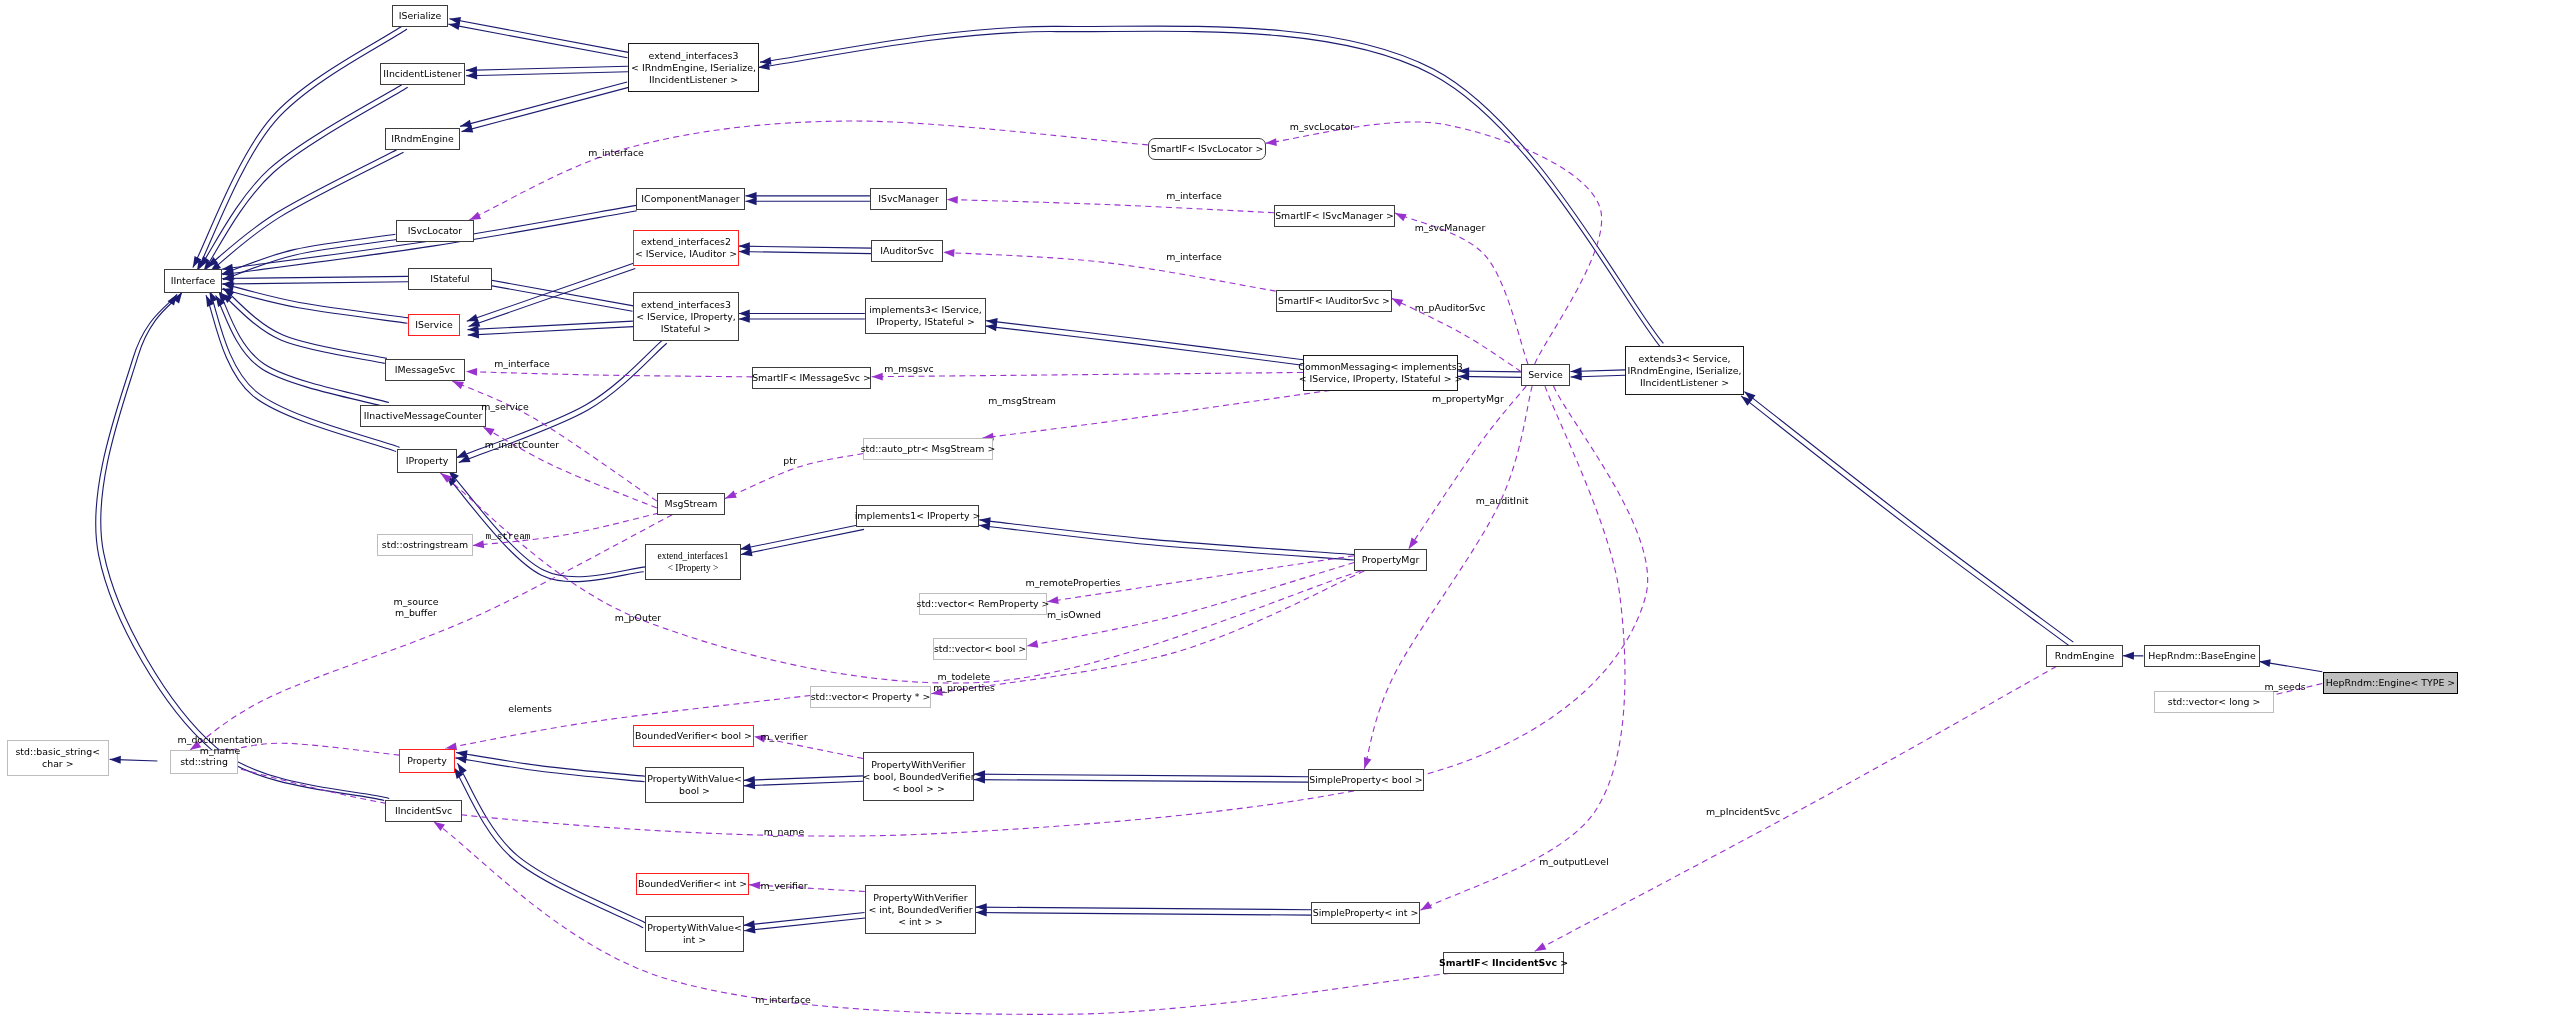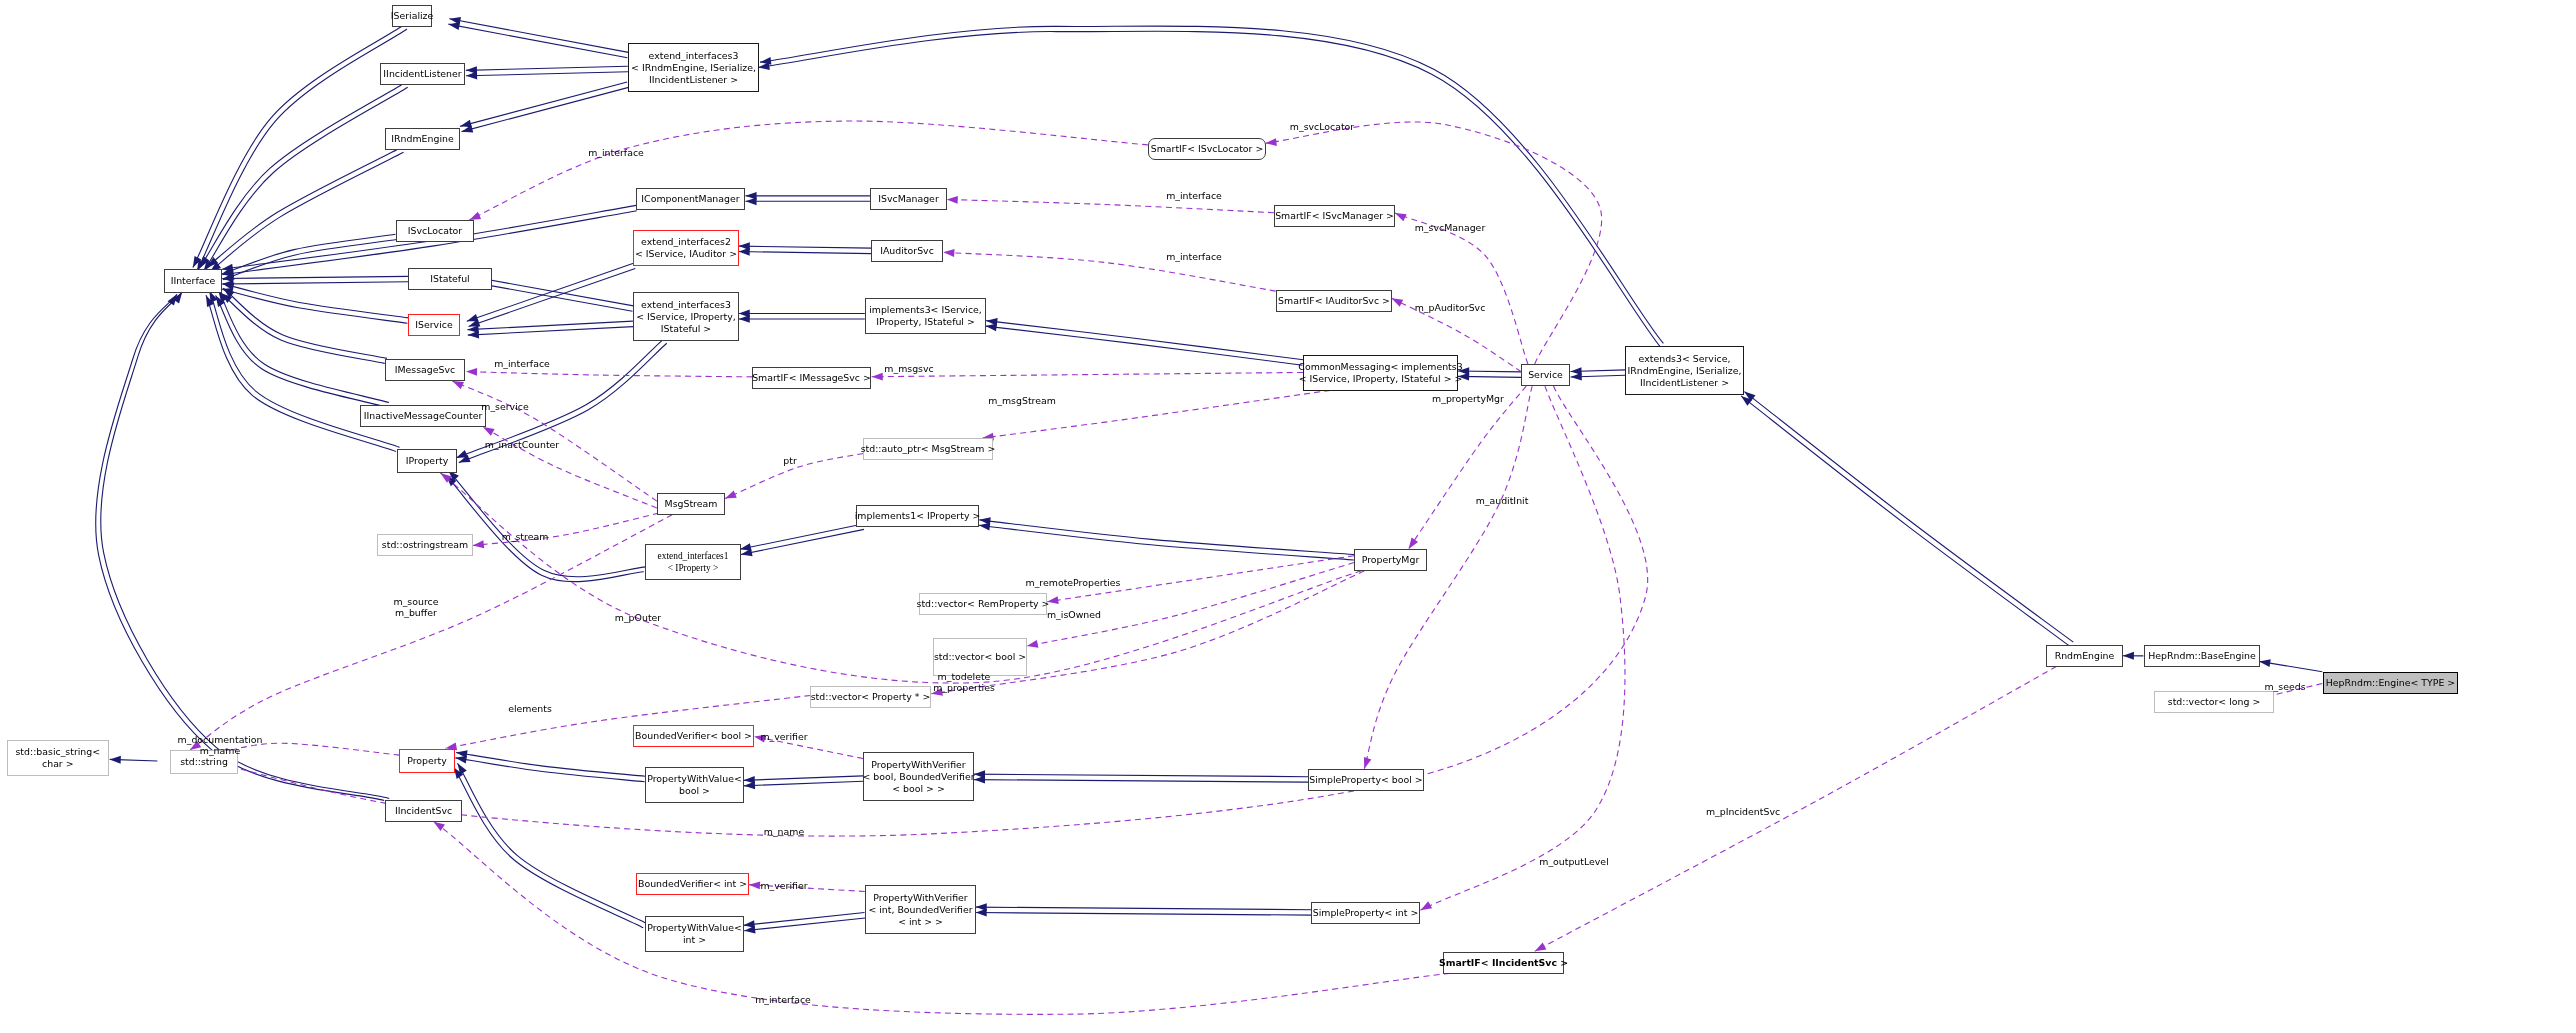--- a/index.html
+++ b/index.html
@@ -219,21 +219,21 @@
       <polygon points="884,864 897.6555108063011,862.0798373456939 895.8241595028322,871.0957206858488" fill="#9a32cd"></polygon>
       <path d="M1014,1046 L878,1038" fill="none" stroke="#9a32cd" stroke-width="1.3" stroke-dasharray="7,5"></path>
       <polygon points="878,1038 891.2476881522516,1034.1713241687642 890.7074455502982,1043.355448401974" fill="#9a32cd"></polygon>
       <path d="M1822,453C1840,494.1666666666667 1950.3333333333333,625.5 1930,700C1909.6666666666667,774.5 1838.3333333333333,853.6666666666666 1700,900C1561.6666666666667,946.3333333333334 1290,968.3333333333334 1100,978C910,987.6666666666666 701,971.6666666666666 560,958C419,944.3333333333334 305,906.3333333333334 254,896" fill="none" stroke="#9a32cd" stroke-width="1.3" stroke-dasharray="7,5"></path>
       <polygon points="254,896 267.6545674463192,894.0731404166575 265.8276380807299,903.089920833921" fill="#9a32cd"></polygon>
       <path d="M2724,802 L2638,822" fill="none" stroke="#9a32cd" stroke-width="1.3" stroke-dasharray="7,5"></path>
       <polygon points="2638,822 2649.6201422760723,814.574887645036 2651.704066426947,823.5357614937967" fill="#9a32cd"></polygon>
       <path d="M1596,670C1523.3333333333333,691.6666666666666 1300.3333333333333,790.3333333333334 1160,800C1019.6666666666666,809.6666666666666 861.3333333333334,768.8333333333334 754,728C646.6666666666666,687.1666666666666 555.6666666666666,583.8333333333334 516,555" fill="none" stroke="#9a32cd" stroke-width="1.3" stroke-dasharray="7,5"></path>
       <polygon points="516,555 529.2201395135402,558.9227428213604 523.8108192272142,566.3644666834736" fill="#9a32cd"></polygon>
     </svg>
-<div class="node class" style="left: 392px; top: 5.1px; width: 40px; height: 22px;">ISerialize</div>
+<div class="node class" style="left: 392px; top: 5.1px; width: 56px; height: 22px;">ISerialize</div>
     <div class="node class" style="left: 380px; top: 63px; width: 85px; height: 22px;">IIncidentListener</div>
     <div class="node class" style="left: 385px; top: 128px; width: 75px; height: 22px;">IRndmEngine</div>
     <div class="node class" style="left: 164px; top: 269px; width: 58px; height: 24px;">IInterface</div>
     <div class="node class" style="left: 396px; top: 220px; width: 78px; height: 22px;">ISvcLocator</div>
     <div class="node class" style="left: 408px; top: 268px; width: 84px; height: 22px;">IStateful</div>
     <div class="node template" style="left: 408px; top: 314px; width: 52px; height: 22px;">IService</div>
     <div class="node class" style="left: 385px; top: 359px; width: 80px; height: 22px;">IMessageSvc</div>
     <div class="node class" style="left: 360px; top: 405px; width: 126px; height: 22px;">IInactiveMessageCounter</div>
     <div class="node class" style="left: 397px; top: 449px; width: 60px; height: 24px;">IProperty</div>
     <div class="node external" style="left: 377px; top: 534px; width: 96px; height: 22px;">std::ostringstream</div>
@@ -261,21 +261,21 @@
     <div class="node class" style="left: 645px; top: 916px; width: 99px; height: 36px;">PropertyWithValue&lt;
 int &gt;</div>
     <div class="node class" style="left: 870px; top: 188px; width: 77px; height: 22px;">ISvcManager</div>
     <div class="node class" style="left: 871px; top: 240px; width: 72px; height: 22px;">IAuditorSvc</div>
     <div class="node class" style="left: 865px; top: 298px; width: 121px; height: 36px;">implements3&lt; IService,
 IProperty, IStateful &gt;</div>
     <div class="node class" style="left: 752px; top: 367px; width: 119px; height: 22px;">SmartIF&lt; IMessageSvc &gt;</div>
     <div class="node external" style="left: 863px; top: 438px; width: 130px; height: 22px;">std::auto_ptr&lt; MsgStream &gt;</div>
     <div class="node class" style="left: 856px; top: 505px; width: 123px; height: 22px;">implements1&lt; IProperty &gt;</div>
     <div class="node external" style="left: 919px; top: 593px; width: 128px; height: 22px;">std::vector&lt; RemProperty &gt;</div>
-    <div class="node external" style="left: 933px; top: 638px; width: 94px; height: 38px;">std::vector&lt; bool &gt;</div>
+    <div class="node external" style="left: 933px; top: 638px; width: 94px; height: 22px;">std::vector&lt; bool &gt;</div>
     <div class="node external" style="left: 810px; top: 686px; width: 121px; height: 22px;">std::vector&lt; Property * &gt;</div>
     <div class="node class" style="left: 863px; top: 752px; width: 111px; height: 49px;">PropertyWithVerifier
 &lt; bool, BoundedVerifier
 &lt; bool &gt; &gt;</div>
     <div class="node class" style="left: 865px; top: 885px; width: 111px; height: 49px;">PropertyWithVerifier
 &lt; int, BoundedVerifier
 &lt; int &gt; &gt;</div>
     <div class="node class" style="left: 1148px; top: 138px; width: 118px; height: 22px; border-radius: 7px;">SmartIF&lt; ISvcLocator &gt;</div>
     <div class="node class" style="left: 1274px; top: 205px; width: 121px; height: 22px;">SmartIF&lt; ISvcManager &gt;</div>
     <div class="node class" style="left: 1276px; top: 290px; width: 116px; height: 22px;">SmartIF&lt; IAuditorSvc &gt;</div>
@@ -298,21 +298,21 @@
     <div class="elabel" style="left: 1194px; top: 195px;">m_interface</div>
     <div class="elabel" style="left: 1450px; top: 227px;">m_svcManager</div>
     <div class="elabel" style="left: 1194px; top: 256px;">m_interface</div>
     <div class="elabel" style="left: 1450px; top: 307px;">m_pAuditorSvc</div>
     <div class="elabel" style="left: 522px; top: 363px;">m_interface</div>
     <div class="elabel" style="left: 909px; top: 368px;">m_msgsvc</div>
     <div class="elabel" style="left: 1022px; top: 400px;">m_msgStream</div>
     <div class="elabel" style="left: 790px; top: 460px;">ptr</div>
     <div class="elabel" style="left: 505px; top: 406px;">m_service</div>
     <div class="elabel" style="left: 522px; top: 444px;">m_inactCounter</div>
-    <div class="elabel" style="left: 525px; top: 536px;">m_stream</div>
+    <div class="elabel" style="left: 508px; top: 536px; font-family: Liberation Mono, monospace;">m_stream</div>
     <div class="elabel" style="left: 416px; top: 607px;">m_source
 m_buffer</div>
     <div class="elabel" style="left: 1468px; top: 398px;">m_propertyMgr</div>
     <div class="elabel" style="left: 1502px; top: 500px;">m_auditInit</div>
     <div class="elabel" style="left: 1574px; top: 861px;">m_outputLevel</div>
     <div class="elabel" style="left: 1743px; top: 811px;">m_pIncidentSvc</div>
     <div class="elabel" style="left: 783px; top: 999px;">m_interface</div>
     <div class="elabel" style="left: 1073px; top: 582px;">m_remoteProperties</div>
     <div class="elabel" style="left: 1074px; top: 614px;">m_isOwned</div>
     <div class="elabel" style="left: 964px; top: 682px;">m_todelete

